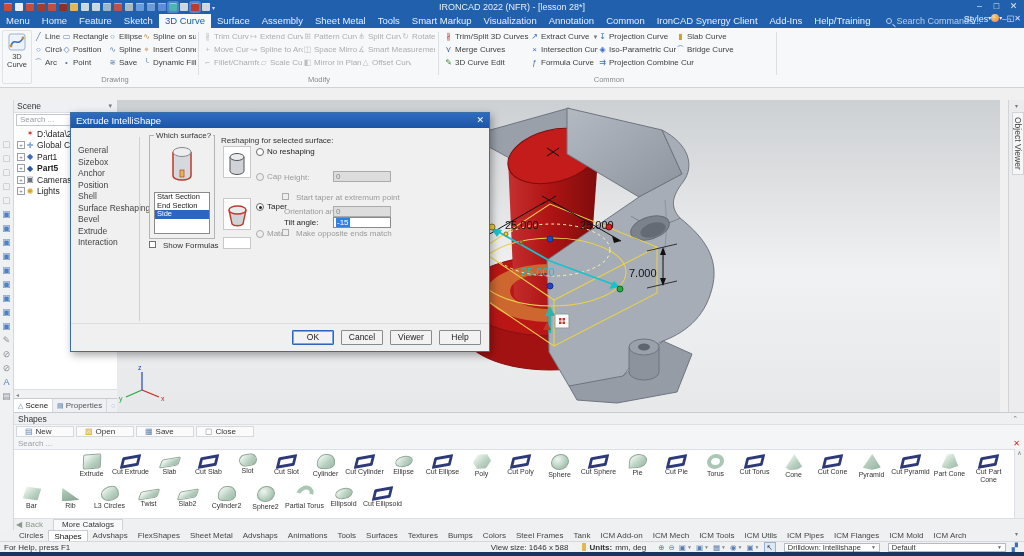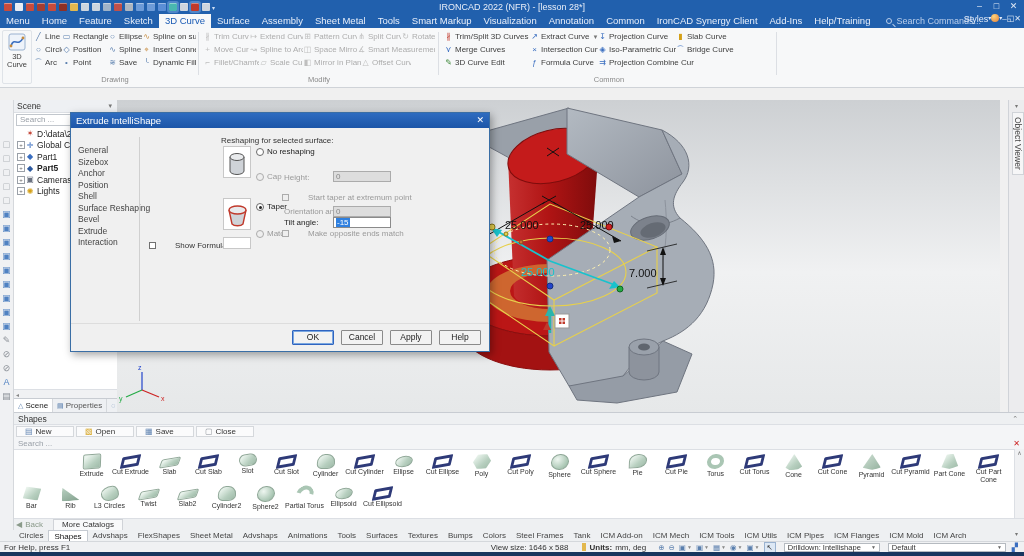--- a/index.html
+++ b/index.html
@@ -77,21 +77,21 @@
 .dlg-title .x{position:absolute;right:5px;top:0;font-size:9px}
 .dlg-nav{position:absolute;left:7px;top:32px;width:60px}
 .dlg-nav-item{font-size:8.5px;color:#444;height:11.5px;line-height:11.5px;white-space:nowrap}
 .dlg-vsep{position:absolute;left:68px;top:24px;bottom:30px;width:1px;background:#d0d0d0}
 .fieldset{position:absolute;left:78px;top:22px;width:66px;height:104px;border:1px solid #b4b4b4}
 .fieldset .fs-label{position:absolute;left:4px;top:-5px;background:#f0f0f0;font-size:8px;color:#333;padding:0 2px;white-space:nowrap}
 .fs-pic{margin:8px auto 2px;display:block}
 .surf-list{position:absolute;left:4px;top:56px;right:4px;bottom:4px;background:#fff;border:1px solid #8a8a8a;overflow:hidden}
 .surf-item{font-size:7.5px;height:8.5px;line-height:8.5px;padding-left:2px;color:#222;white-space:nowrap}
 .surf-item.selected{background:#2f64c0;color:#fff}
-.dlg-check{position:absolute;display:flex;align-items:center;gap:19px;font-size:8px;color:#333}
+.dlg-check{position:absolute;display:flex;gap:7px;font-size:8px;color:#333}
 .dlg-check .box{width:7px;height:7px;border:1px solid #707070;background:#fff;flex:none}
 .dlg-check.disabled{color:#9a9a9a}
 .dlg-check.disabled .box{border-color:#ababab;background:#eee}
 .reshape-label{position:absolute;left:150px;top:23px;font-size:8px;color:#333}
 .tile{position:absolute;left:152px;width:28px;background:#fff;border:1px solid #c8c8c8}
 .dlg-radio{position:absolute;display:flex;align-items:center;gap:3px;font-size:8px;color:#222}
 .dlg-radio .rb{width:8px;height:8px;border:1px solid #6a6a6a;border-radius:50%;background:#fff;flex:none;position:relative}
 .dlg-radio.selected .rb::after{content:"";position:absolute;left:2px;top:2px;width:3px;height:3px;border-radius:50%;background:#222}
 .dlg-radio.disabled{color:#9a9a9a}
 .dlg-radio.disabled .rb{border-color:#ababab;background:#eee}
@@ -639,20 +639,34 @@
         <div class="dlg-nav-item">Anchor</div>
         <div class="dlg-nav-item">Position</div>
         <div class="dlg-nav-item">Shell</div>
         <div class="dlg-nav-item">Surface Reshaping</div>
         <div class="dlg-nav-item">Bevel</div>
         <div class="dlg-nav-item">Extrude</div>
         <div class="dlg-nav-item">Interaction</div>
       </div>
     <div class="dlg-vsep"></div>
 
+    <div class="fieldset">
+      <span class="fs-label">Which surface?</span>
+      <svg class="fs-pic" width="34" height="40">
+        <path d="M8,8 L8,32 A9,4 0 0 0 26,32 L26,8" fill="#d5d8dc" stroke="#c0392b" stroke-width="1.5"></path>
+        <ellipse cx="17" cy="8" rx="9" ry="4.5" fill="#eceef0" stroke="#888"></ellipse>
+        <rect x="15" y="26" width="4" height="7" fill="#e3b84e" stroke="#c0392b" stroke-width="0.7"></rect>
+      </svg>
+      <div class="surf-list">
+
+      <div class="surf-item">Start Section</div>
+          <div class="surf-item">End Section</div>
+          <div class="surf-item selected">Side</div>
+        </div>
+    </div>
     <div class="dlg-check" style="left:78px;top:128px">
       <span class="box"></span>
       <span>Show Formulas</span>
     </div>
 
     <div class="reshape-label">Reshaping for selected surface:</div>
 
     <div class="tile" style="top:33px;height:32px">
       <svg width="26" height="30" style="display:block;margin:2px auto">
           <path d="M6,8 L6,22 A7,3.5 0 0 0 20,22 L20,8" fill="#cfd3d8" stroke="#555"></path>
@@ -697,21 +711,21 @@
     </div>
     <div class="dlg-check disabled" style="left:211px;top:116px">
       <span class="box"></span>
       <span>Make opposite ends match</span>
     </div>
 
     <div class="dlg-btnrow">
 
     <div class="dlg-btn focus">OK</div>
         <div class="dlg-btn">Cancel</div>
-        <div class="dlg-btn">Apply</div>
+        <div class="dlg-btn">Viewer</div>
         <div class="dlg-btn">Help</div>
       </div>
   </div>
 
   <div class="shapes">
     <div class="sh-header">
       <span>Shapes</span>
       <span class="col">⌃</span>
     </div>
     <div class="sh-toolbar">

